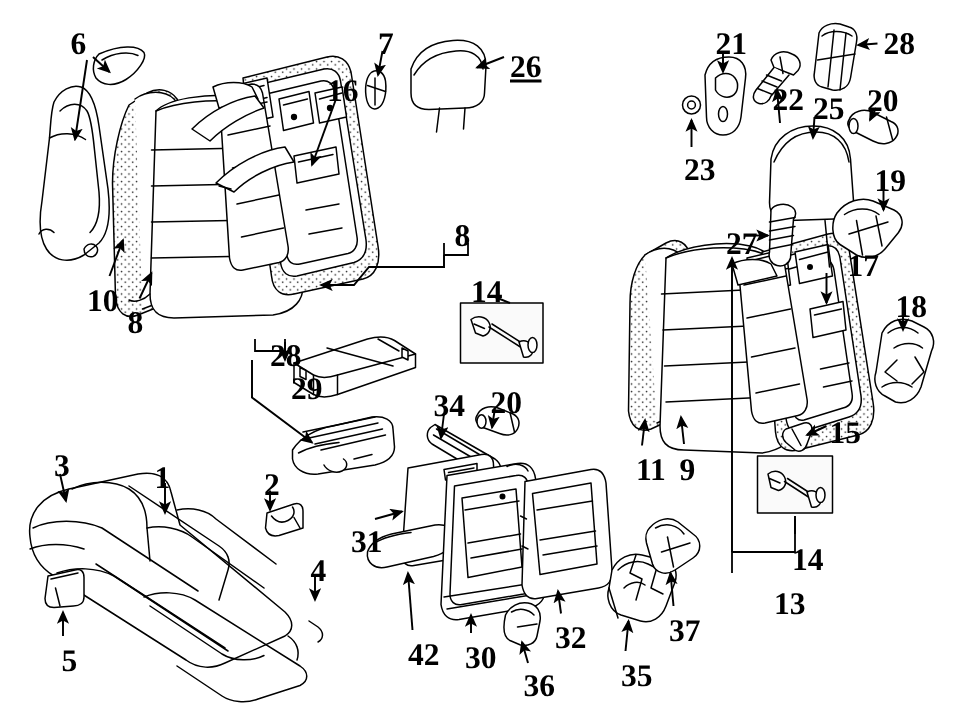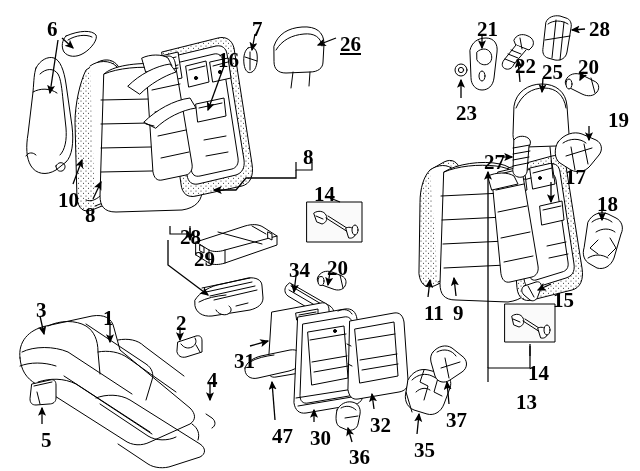--- a/index.html
+++ b/index.html
@@ -494,38 +494,38 @@
       <div class="lbl s" style="left: 47px; top: 19px;">6</div>
       <div class="lbl s" style="left: 252px; top: 19px;">7</div>
       <div class="lbl s" style="left: 85px; top: 205px;">8</div>
       <div class="lbl s" style="left: 453px; top: 303px;">9</div>
       <div class="lbl s" style="left: 58px; top: 190px;">10</div>
       <div class="lbl s" style="left: 424px; top: 303px;">11</div>
       <div class="lbl s" style="left: 303px; top: 147px;">8</div>
       <div class="lbl s" style="left: 516px; top: 392px;">13</div>
       <div class="lbl s" style="left: 314px; top: 184px;">14</div>
       <div class="lbl s" style="left: 528px; top: 363px;">14</div>
-      <div class="lbl s" style="left: 553px; top: 290px;">15</div>
+      <div class="lbl s" style="left: 553px; top: 278px;">15</div>
       <div class="lbl s" style="left: 218px; top: 50px;">16</div>
       <div class="lbl s" style="left: 545px; top: 167px; margin-left: 20px;">17</div>
       <div class="lbl s" style="left: 597px; top: 194px;">18</div>
-      <div class="lbl s" style="left: 608px; top: 110px;">19</div>
+      <div class="lbl s" style="left: 583px; top: 110px;">19</div>
       <div class="lbl s" style="left: 578px; top: 57px;">20</div>
       <div class="lbl s" style="left: 327px; top: 258px;">20</div>
       <div class="lbl s" style="left: 477px; top: 19px;">21</div>
       <div class="lbl s" style="left: 515px; top: 56px;">22</div>
       <div class="lbl s" style="left: 456px; top: 103px;">23</div>
       <div class="lbl s" style="left: 589px; top: 19px;">28</div>
       <div class="lbl s" style="left: 542px; top: 62px;">25</div>
       <div class="lbl s" style="left: 340px; top: 34px; text-decoration: underline;">26</div>
       <div class="lbl s" style="left: 484px; top: 152px;">27</div>
       <div class="lbl s" style="left: 180px; top: 227px;">28</div>
       <div class="lbl s" style="left: 160px; top: 249px; margin-left: 34px;">29</div>
       <div class="lbl s" style="left: 310px; top: 428px;">30</div>
       <div class="lbl s" style="left: 234px; top: 351px;">31</div>
       <div class="lbl s" style="left: 370px; top: 415px;">32</div>
-      <div class="lbl s" style="left: 272px; top: 426px;">47</div>
+      <div class="lbl s" style="left: 272px; top: 426px;">42</div>
       <div class="lbl s" style="left: 289px; top: 260px;">34</div>
       <div class="lbl s" style="left: 414px; top: 440px;">35</div>
       <div class="lbl s" style="left: 349px; top: 447px;">36</div>
       <div class="lbl s" style="left: 446px; top: 410px;">37</div>
     </div>
 </div>
 
 </body></html>

